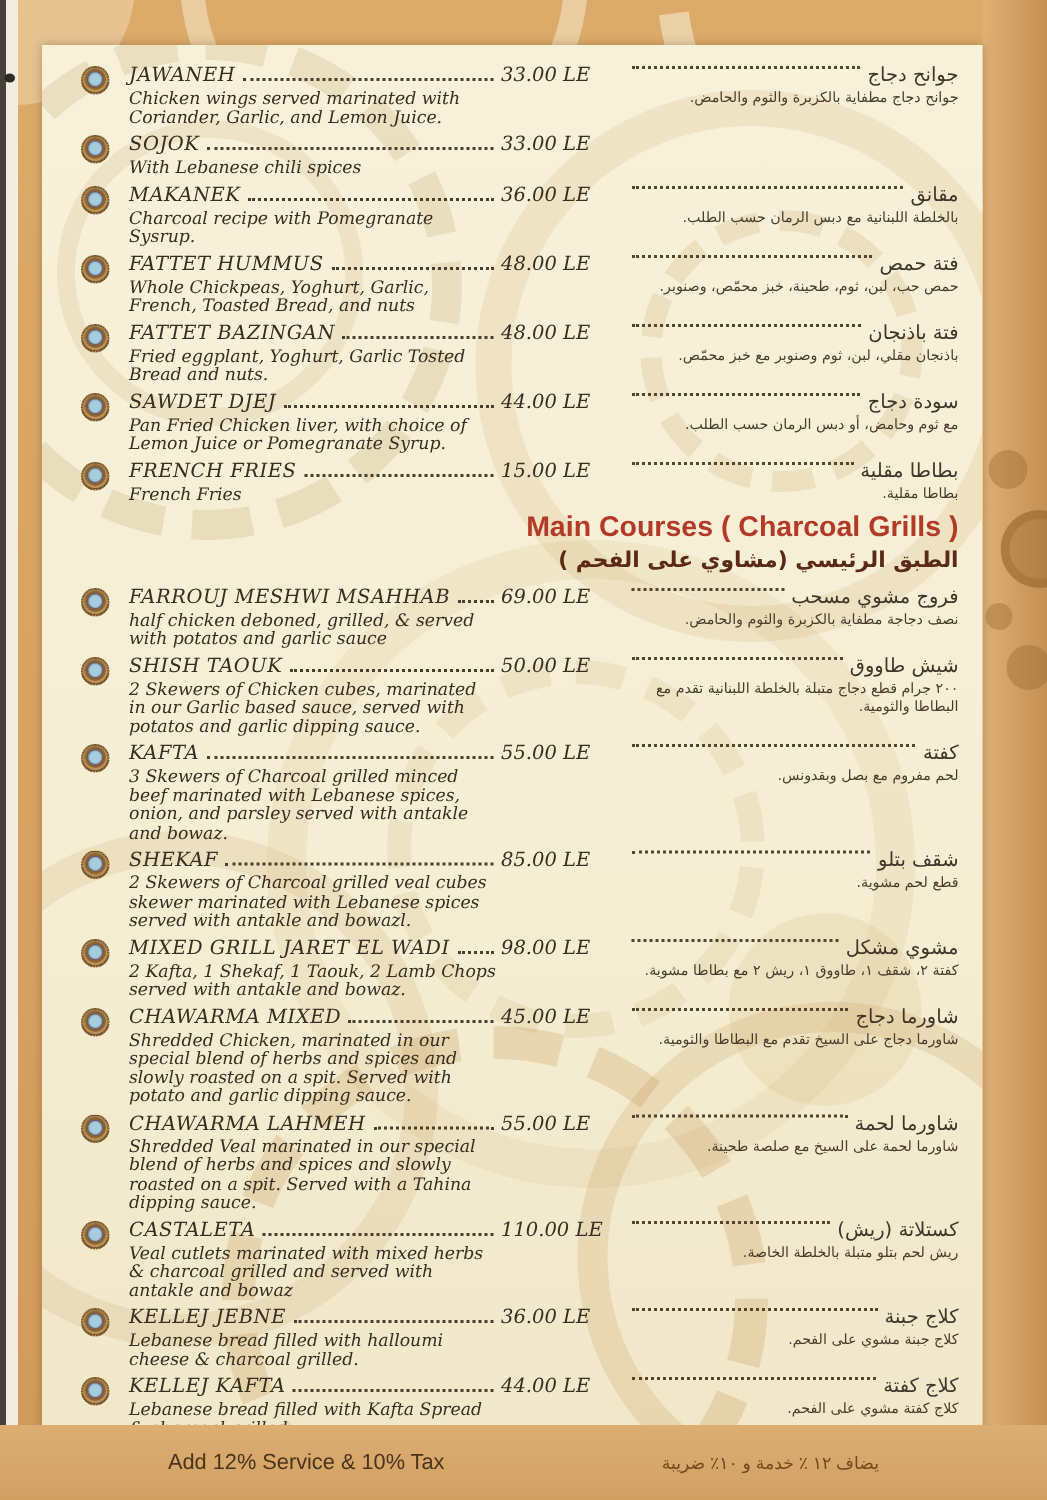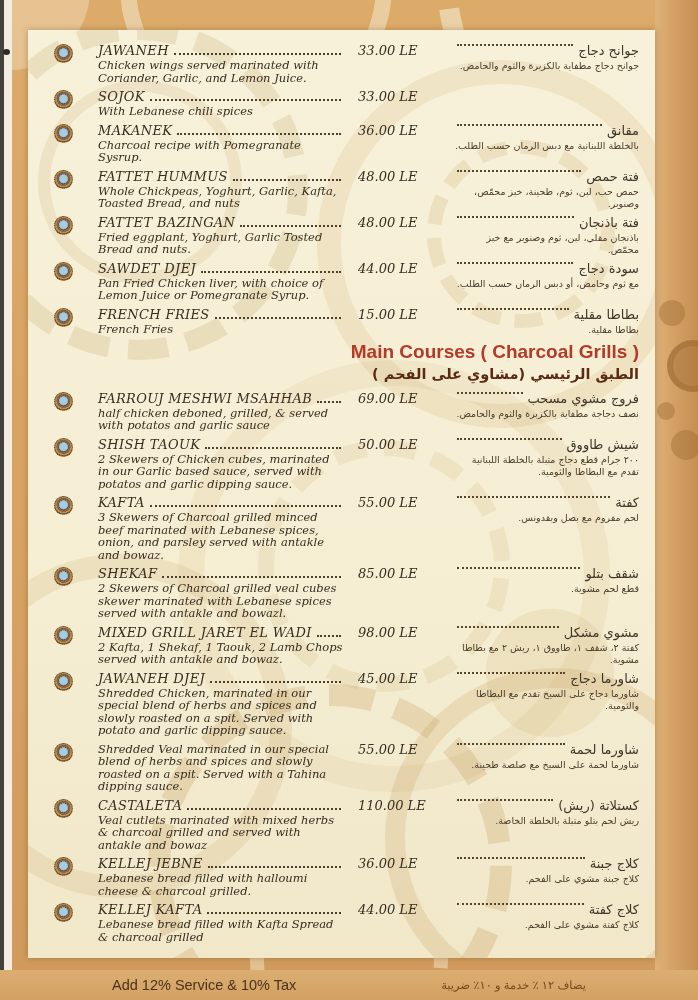--- a/index.html
+++ b/index.html
@@ -38,21 +38,21 @@
   .wm4{right:40px;top:110px;width:160px;height:160px;border:14px dashed rgba(196,160,95,.2);}
   .wm5{left:150px;top:330px;width:380px;height:380px;border:26px solid rgba(197,166,100,.12);}
   .wm6{left:230px;top:410px;width:220px;height:220px;border:16px dashed rgba(197,166,100,.16);}
   .wm7{left:-80px;bottom:60px;width:300px;height:300px;border:22px solid rgba(190,140,70,.14);}
   .wm8{left:120px;bottom:-90px;width:320px;height:320px;border:22px dashed rgba(186,137,66,.22);}
   .wm9{right:-70px;bottom:-50px;width:300px;height:300px;border:20px solid rgba(186,137,66,.18);}
   .wm10{right:30px;bottom:210px;width:150px;height:150px;background:radial-gradient(circle,rgba(205,175,110,.18) 0 60%,transparent 61%);}
   
   .menu{position:relative;z-index:2;padding:13px 16px 0 26px;}
   .menu-item{
-    display:grid;grid-template-columns:30px 246px 82px 1fr;column-gap:14px;
+    display:grid;grid-template-columns:30px 246px 82px 1fr;column-gap:2px;
     margin-bottom:5px;color:#372d20;
   }
   .seal{
     width:17px;height:17px;border-radius:50%;margin-top:1px;
     background:radial-gradient(circle at 50% 46%,#a7cddd 0 3.5px,#7fa9bd 4.5px,#5d4a86 4.8px,#8a6330 5.4px 6.8px,#c29254 7.2px 8.5px,#8a6330 8.6px);
     border:1px dotted #6b4a22;box-shadow:inset 0 0 1px #2e4a58;
   }
   .en-name-row{display:flex;align-items:baseline;font-style:italic;font-size:13px;letter-spacing:.35px;line-height:15px;white-space:nowrap;}
   .lead{flex:1;border-bottom:2px dotted #4a3e2c;margin:0 3px 3px 5px;min-width:8px;height:1px;}
   .en-desc{font-style:italic;font-size:11.5px;line-height:12.5px;margin-top:1px;}
@@ -60,21 +60,21 @@
   .ar-cell{direction:rtl;}
   .ar-name-row{display:flex;align-items:flex-start;font-family:"DejaVu Sans", sans-serif;font-size:13px;line-height:16px;color:#40352a;white-space:nowrap;}
   .ar-name-row .lead{margin:0 5px 2px 3px;border-bottom:2px dotted #55452f;}
   .ar-desc{font-family:"DejaVu Sans", sans-serif;font-size:9.5px;line-height:12px;color:#4a3b2a;text-align:right;margin-top:1px;}
   
   .section-header{text-align:right;margin:3px 0 7px;}
   .sh-en{font-family:"Liberation Sans", sans-serif;font-size:19px;font-weight:600;color:#b43a28;line-height:22px;}
   .sh-ar{font-family:"DejaVu Sans", sans-serif;font-size:14.5px;font-weight:bold;color:#5a2a15;line-height:20px;margin-top:1px;}
   
   .footer{
-    position:absolute;left:0;right:0;bottom:0;height:30px;z-index:4;
+    position:absolute;left:0;right:0;bottom:0;height:50px;z-index:4;
     background:linear-gradient(180deg,#dcae72 0%,#d2a063 100%);
     display:flex;align-items:center;justify-content:space-between;
     padding:0 0 0 112px;box-sizing:border-box;
   }
   .footer-en{font-family:"Liberation Sans", sans-serif;font-size:14.5px;color:#4a331c;}
   .footer-ar{font-family:Liberation Sans, sans-serif;font-size:11.5px;color:#77471f;margin-right:112px;direction:rtl;}
 </style>
 </head>
 <body>
 
@@ -165,21 +165,21 @@
 
   <div class="menu-item">
     <div>
       <div class="seal"></div>
     </div>
     <div>
       <div class="en-name-row">
         <span>FATTET HUMMUS</span>
         <span class="lead"></span>
       </div>
-      <div class="en-desc">Whole Chickpeas, Yoghurt, Garlic, Kafta, Toasted Bread, and nuts</div>
+      <div class="en-desc">Whole Chickpeas, Yoghurt, Garlic, French, Toasted Bread, and nuts</div>
     </div>
     <div class="price">48.00 LE</div>
     <div class="ar-cell">
       <div class="ar-name-row">
         <span>فتة حمص</span>
         <span class="lead"></span>
       </div>
       <div class="ar-desc">حمص حب، لبن، ثوم، طحينة، خبز محمّص، وصنوبر.</div>
     </div>
   </div>
@@ -356,40 +356,44 @@
       <div class="ar-desc">كفتة ٢، شقف ١، طاووق ١، ريش ٢ مع بطاطا مشوية.</div>
     </div>
   </div>
 
   <div class="menu-item">
     <div>
       <div class="seal"></div>
     </div>
     <div>
       <div class="en-name-row">
-        <span>JAWANEH DJEJ</span>
+        <span>CHAWARMA MIXED</span>
         <span class="lead"></span>
       </div>
       <div class="en-desc">Shredded Chicken, marinated in our special blend of herbs and spices and slowly roasted on a spit. Served with potato  and  garlic dipping sauce.</div>
     </div>
     <div class="price">45.00 LE</div>
     <div class="ar-cell">
       <div class="ar-name-row">
         <span>شاورما دجاج</span>
         <span class="lead"></span>
       </div>
       <div class="ar-desc">شاورما دجاج على السيخ تقدم مع البطاطا والثومية.</div>
     </div>
   </div>
 
   <div class="menu-item">
     <div>
       <div class="seal"></div>
     </div>
     <div>
+      <div class="en-name-row">
+        <span>CHAWARMA LAHMEH</span>
+        <span class="lead"></span>
+      </div>
       <div class="en-desc">Shredded Veal marinated in our special blend of herbs and spices and slowly roasted on a spit. Served with a Tahina dipping sauce.</div>
     </div>
     <div class="price">55.00 LE</div>
     <div class="ar-cell">
       <div class="ar-name-row">
         <span>شاورما لحمة</span>
         <span class="lead"></span>
       </div>
       <div class="ar-desc">شاورما لحمة على السيخ مع صلصة طحينة.</div>
     </div>

